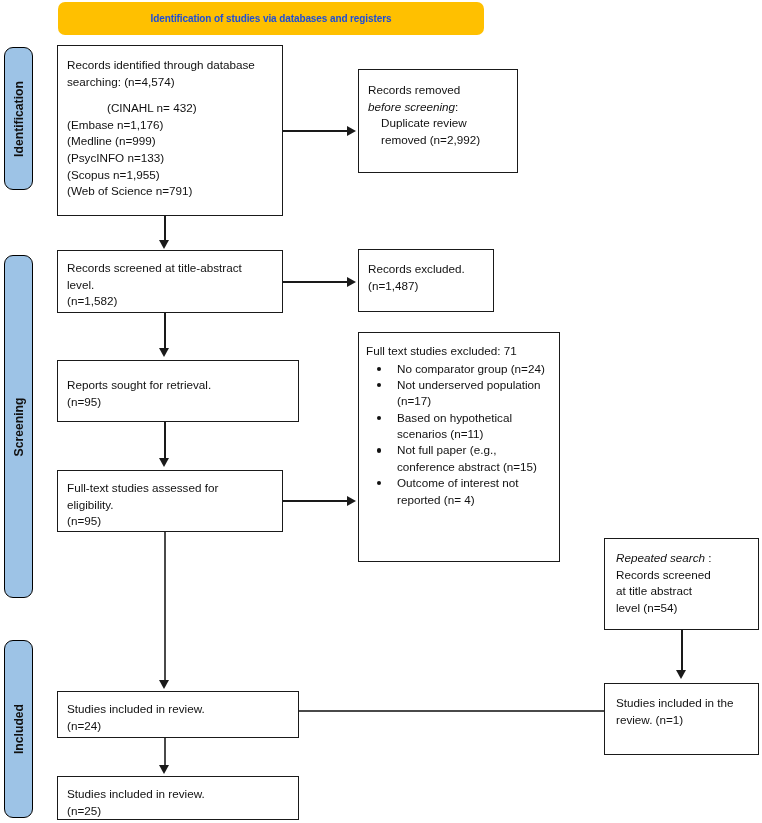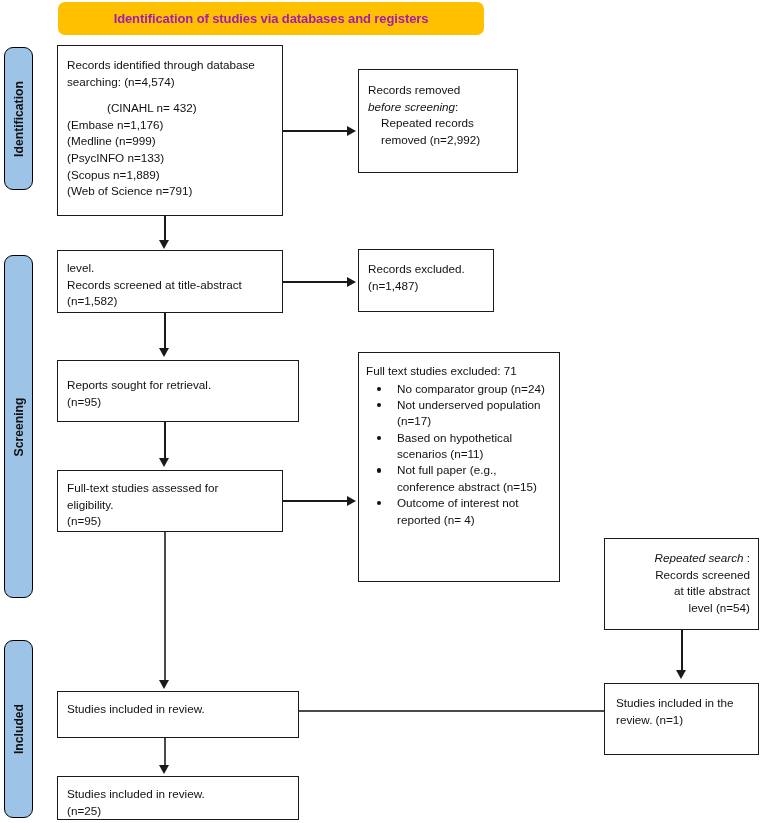--- a/index.html
+++ b/index.html
@@ -18,22 +18,22 @@
 
   
   .banner {
     position: absolute;
     background: #FFC000;
     border-radius: 7px;
     display: flex;
     align-items: center;
     justify-content: center;
     font-weight: bold;
-    font-size: 13px;
-    color: #a21caf;
+    font-size: 10px;
+    color: #1d4ed8;
     letter-spacing: -0.1px;
     box-sizing: border-box;
   }
 
   
   .stage-tab {
     position: absolute;
     background: #9DC3E6;
     border: 1.4px solid #000000;
     border-radius: 9px;
@@ -147,40 +147,40 @@
     <span class="vlabel">Included</span>
   </div>
 
   <div class="node" style="left:57px; top:45px; width:226px; height:171px; padding-top:11px;">
     <p>Records identified through database</p>
     <p>searching: (n=4,574)</p>
     <p class="gap">(CINAHL n= 432)</p>
     <p>(Embase n=1,176)</p>
     <p>(Medline (n=999)</p>
     <p>(PsycINFO n=133)</p>
-    <p>(Scopus n=1,889)</p>
+    <p>(Scopus n=1,955)</p>
     <p>(Web of Science n=791)</p>
   </div>
 
   <div class="node" style="left:358px; top:69px; width:160px; height:104px; padding-top:12px;">
     <p>Records removed</p>
     <p><span class="ital">before screening</span><span>:</span></p>
-    <p>    Repeated records</p>
+    <p>    Duplicate review</p>
     <p>    removed (n=2,992)</p>
   </div>
 
   <div class="conn h dark" style="left:283px; top:130px; width:64px;"></div>
   <div class="arrow right" style="left:347px; top:125.5px;"></div>
 
   <div class="conn v dark" style="left:164px; top:216px; height:27px;"></div>
   <div class="arrow down" style="left:159.3px; top:240px;"></div>
 
   <div class="node" style="left:57px; top:250px; width:226px; height:63px;">
+    <p>Records screened at title-abstract</p>
     <p>level.</p>
-    <p>Records screened at title-abstract</p>
     <p>(n=1,582)</p>
   </div>
 
   <div class="node" style="left:358px; top:249px; width:136px; height:63px; padding-top:11px;">
     <p>Records excluded.</p>
     <p>(n=1,487)</p>
   </div>
 
   <div class="conn h dark" style="left:283px; top:281px; width:64px;"></div>
   <div class="arrow right" style="left:347px; top:276.5px;"></div>
@@ -198,38 +198,38 @@
 
   <div class="node" style="left:57px; top:470px; width:226px; height:62px;">
     <p>Full-text studies assessed for</p>
     <p>eligibility.</p>
     <p>(n=95)</p>
   </div>
 
   <div class="conn h dark" style="left:283px; top:500px; width:64px;"></div>
   <div class="arrow right" style="left:347px; top:495.5px;"></div>
 
-  <div class="node" style="left:358px; top:352px; width:202px; height:230px; padding:10px 6px 6px 7px;">
+  <div class="node" style="left:358px; top:332px; width:202px; height:230px; padding:10px 6px 6px 7px;">
     <p>Full text studies excluded: 71</p>
     <ul class="blist">
       <li>No comparator group
 (n=24)</li>
       <li>Not underserved
 population (n=17)</li>
       <li>Based on hypothetical
 scenarios (n=11)</li>
       <li>Not full paper (e.g.,
 conference abstract
 (n=15)</li>
       <li>Outcome of interest not
 reported (n= 4)</li>
     </ul>
   </div>
 
-  <div class="node" style="left:604px; top:538px; width:155px; height:92px; padding-top:11px; padding-left:11px;text-align:right;">
+  <div class="node" style="left:604px; top:538px; width:155px; height:92px; padding-top:11px; padding-left:11px;">
     <p><span class="ital">Repeated search</span><span> :</span></p>
     <p>Records screened</p>
     <p>at title abstract</p>
     <p>level (n=54)</p>
   </div>
 
   <div class="conn v dark" style="left:681px; top:630px; height:42px;"></div>
   <div class="arrow down" style="left:676.3px; top:670px;"></div>
 
   <div class="node" style="left:604px; top:683px; width:155px; height:72px; padding-top:11px; padding-left:11px;">
@@ -238,20 +238,21 @@
   </div>
 
   <div class="conn h" style="left:299px; top:710px; width:305px;"></div>
   <div class="arrow left" style="left:290px; top:705.5px;"></div>
 
   <div class="conn v" style="left:164px; top:532px; height:150px;"></div>
   <div class="arrow down" style="left:159.3px; top:680px;"></div>
 
   <div class="node" style="left:57px; top:691px; width:242px; height:47px; padding-top:9px;">
     <p>Studies included in review.</p>
+    <p>(n=24)</p>
   </div>
 
   <div class="conn v" style="left:164px; top:738px; height:29px;"></div>
   <div class="arrow down" style="left:159.3px; top:765px;"></div>
 
   <div class="node" style="left:57px; top:776px; width:242px; height:44px; padding-top:9px;">
     <p>Studies included in review.</p>
     <p>(n=25)</p>
   </div>
 

